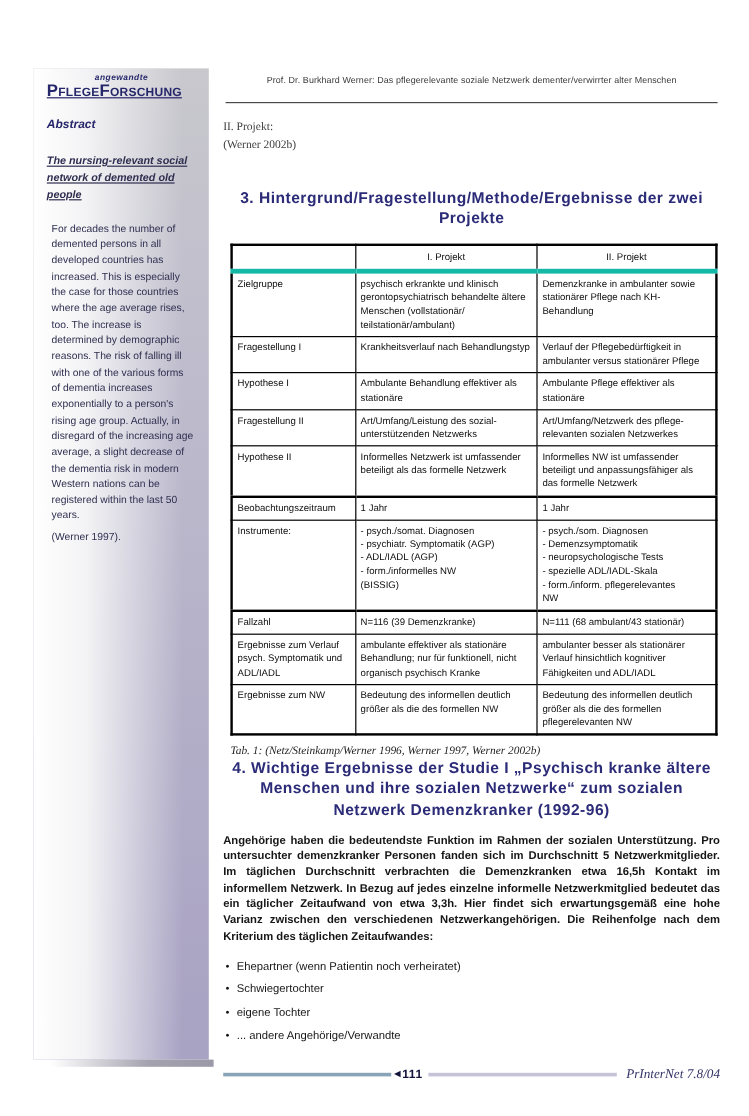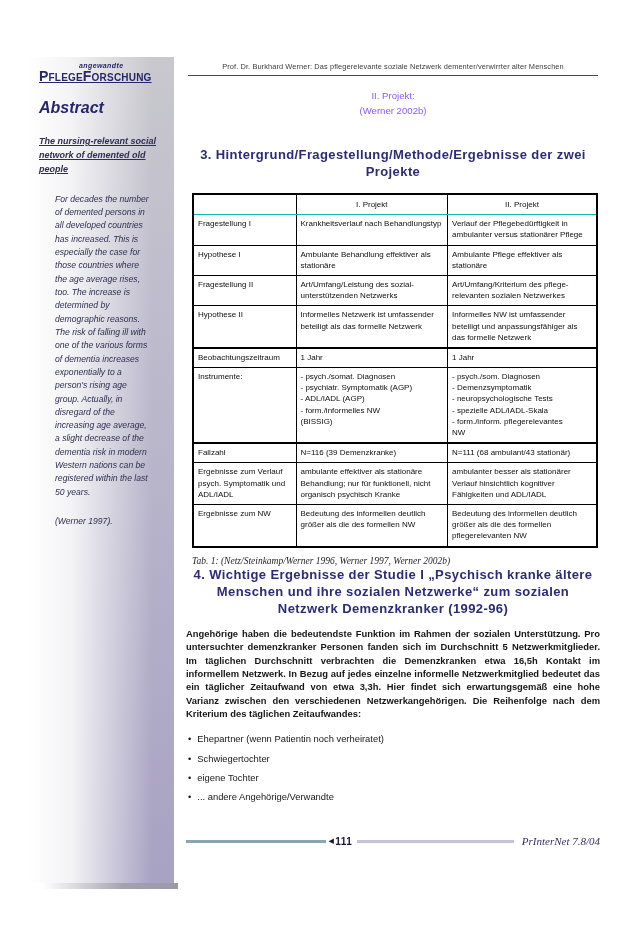--- a/index.html
+++ b/index.html
@@ -25,39 +25,39 @@
   .brand { position:relative; color:#26266a; margin:2px 0 14px; }
   .brand-small {
     position:absolute; top:-5px; left:40px; font-size:7px; font-style:italic;
     font-weight:bold; letter-spacing:.4px; color:#26266a;
   }
   .brand-main {
     font-size:14px; font-weight:bold; font-variant:small-caps;
     letter-spacing:.2px; white-space:nowrap;text-decoration:underline;
   }
   .abstract-heading {
-    font-size:16px; font-weight:bold; font-style:italic; color:#26266a;
+    font-size:10px; font-weight:bold; font-style:italic; color:#26266a;
     margin:0 0 18px 0;
   }
   .abstract-title {
     font-size:9px; font-weight:bold; font-style:italic; color:#2e2e50;
     text-decoration:underline; line-height:1.55; margin:0 0 14px 0;
   }
   .abstract-body, .abstract-cite {
-    font-size:8.6px; font-style:italic; color:#2e2e50; line-height:1.55;
-    margin:16px;
+    font-size:8.6px; color:#2e2e50; line-height:1.55;
+    margin:4px;
   }
 
   
   .main { position:absolute; left:186px; top:62px; width:414px; }
   .running-head {
     font-size:7.4px; color:#3a3a3a; text-align:center; letter-spacing:.1px;
-    padding-bottom:4px; border-bottom:1px solid #4a4a4a; margin:0 2px 13px 2px;
-  }
-  .project-block { text-align:center; color:#8b5cf6; line-height:1.55; }
+    padding-bottom:14px; border-bottom:1px solid #4a4a4a; margin:0 2px 13px 2px;
+  }
+  .project-block { color:#404040; line-height:1.55;font-family:Liberation Serif, serif; }
   .project-l1 { font-size:9.6px; }
   .project-l2 { font-size:9.6px; }
   .project-l3 { font-size:9.6px; }
 
   .section-heading {
     text-align:center; color:#2b2b78; font-weight:bold; font-size:13px;
     line-height:1.32; letter-spacing:.4px; margin:0 4px;
   }
   .h3 { margin-top:27px; }
   .h4 { }
@@ -66,21 +66,21 @@
   .tbl-wrap { margin:13px 2px 0 6px; }
   table {
     width:100%; border-collapse:collapse; border:2px solid #000;
     font-size:8px; color:#0e0e0e;
   }
   col.c0 { width:25.5%; } col.c1 { width:37.5%; } col.c2 { width:37%; }
   th, td {
     border:1px solid #000; padding:3px 4px 4px 4px; vertical-align:top;
     text-align:left; line-height:1.4; font-weight:normal;
   }
-  thead th { text-align:center; border-bottom:1px solid #14b8a6; padding:4px;border-radius:10px; }
+  thead th { text-align:center; border-bottom:4px solid #14b8a6; padding:4px;border-radius:10px; }
   tr.thick-top th, tr.thick-top td { border-top:2px solid #000; }
   td.pre { white-space:pre-line; }
 
   .caption {
     font-family:"Liberation Serif", serif; font-style:italic;
     font-size:9.5px; color:#1e1e1e; margin:8px 0 0 6px;
   }
 
   
   .para {
@@ -89,21 +89,21 @@
     font-weight:bold;
   }
   .bullets { list-style:none; margin:13px 0 0 2px; padding:0; }
   .bullets li {
     font-size:9.4px; color:#161616; margin-bottom:7.5px; line-height:1.25;
   }
   .bullets li::before { content:"\2022"; margin-right:6px; }
 
   
   .footer {
-    position:absolute; left:186px; top:835px; width:414px;
+    position:absolute; left:186px; top:889px; width:414px;
     display:flex; align-items:center;
   }
   .rule-left  { height:3px; flex:1.0;  background:#89a3b7; }
   .rule-right { height:3px; flex:1.12; background:#c6c3d8; margin-left:5px; }
   .page-num {
     display:flex; align-items:center; margin-left:3px;
     font-size:10px; font-weight:bold; color:#14143c; letter-spacing:.5px;
   }
   .arrow-icon { font-size:6.5px; margin-right:1px; color:#14143c; }
   .journal {
@@ -145,33 +145,38 @@
         </colgroup>
       <thead>
         <tr>
           <th></th>
           <th>I. Projekt</th>
           <th>II. Projekt</th>
         </tr>
       </thead>
       <tbody>
           <tr>
+    <td>Zielgruppe</td>
+    <td class="pre">psychisch erkrankte und klinisch gerontopsychiatrisch behandelte ältere Menschen (vollstationär/ teilstationär/ambulant)</td>
+    <td class="pre">Demenzkranke in ambulanter sowie stationärer Pflege nach KH-Behandlung</td>
+  </tr>
+          <tr>
     <td>Fragestellung I</td>
     <td class="pre">Krankheitsverlauf nach Behandlungstyp</td>
     <td class="pre">Verlauf der Pflegebedürftigkeit in ambulanter versus stationärer Pflege</td>
   </tr>
           <tr>
     <td>Hypothese I</td>
     <td class="pre">Ambulante Behandlung effektiver als stationäre</td>
     <td class="pre">Ambulante Pflege effektiver als stationäre</td>
   </tr>
           <tr>
     <td>Fragestellung II</td>
     <td class="pre">Art/Umfang/Leistung des sozial-unterstützenden Netzwerks</td>
-    <td class="pre">Art/Umfang/Kriterium des pflege-relevanten sozialen  Netzwerkes</td>
+    <td class="pre">Art/Umfang/Netzwerk des pflege-relevanten sozialen  Netzwerkes</td>
   </tr>
           <tr>
     <td>Hypothese II</td>
     <td class="pre">Informelles Netzwerk ist umfassender beteiligt als das formelle Netzwerk</td>
     <td class="pre">Informelles NW ist umfassender beteiligt und anpassungsfähiger als das formelle Netzwerk</td>
   </tr>
           <tr class="thick-top">
     <td>Beobachtungszeitraum</td>
     <td class="pre">1 Jahr</td>
     <td class="pre">1 Jahr</td>

